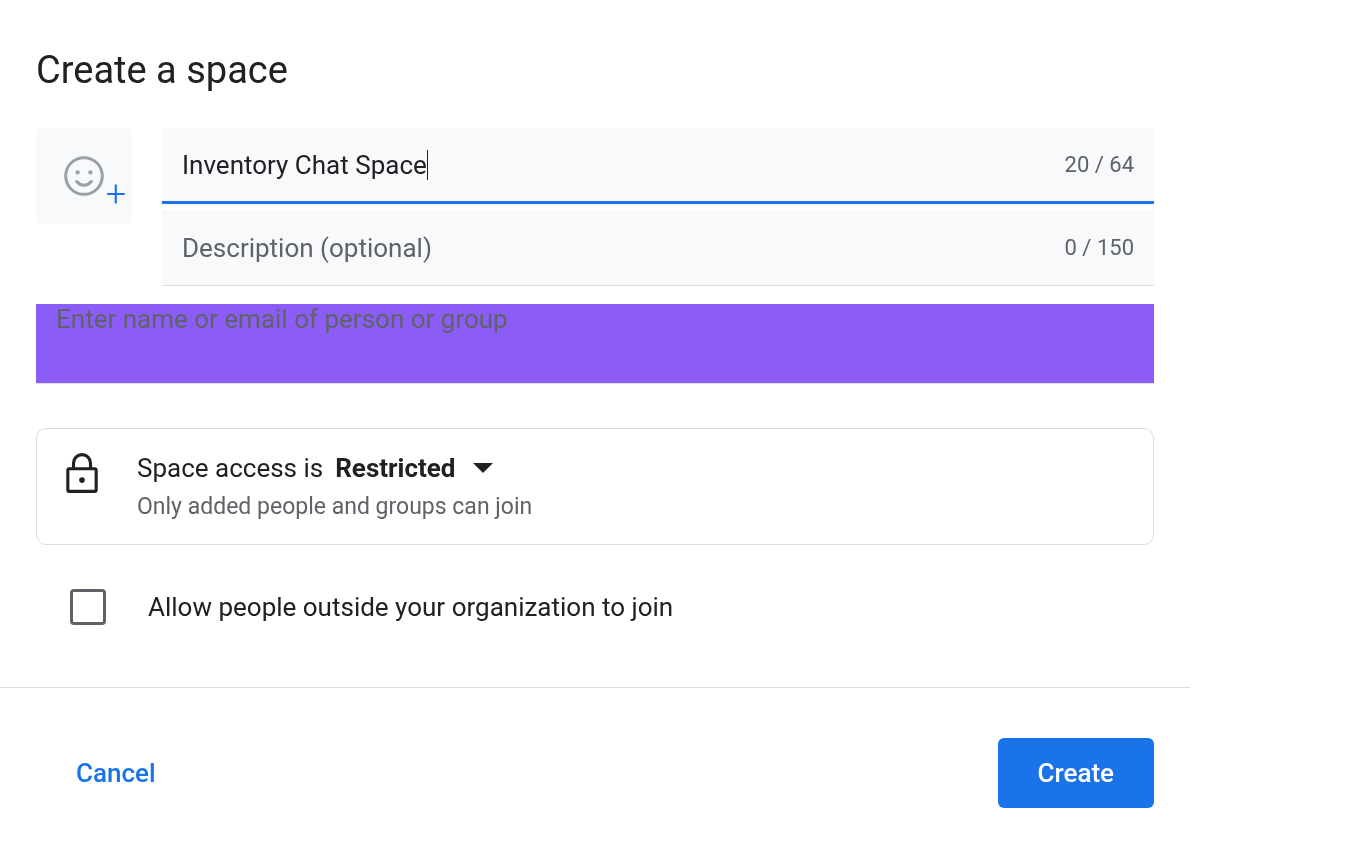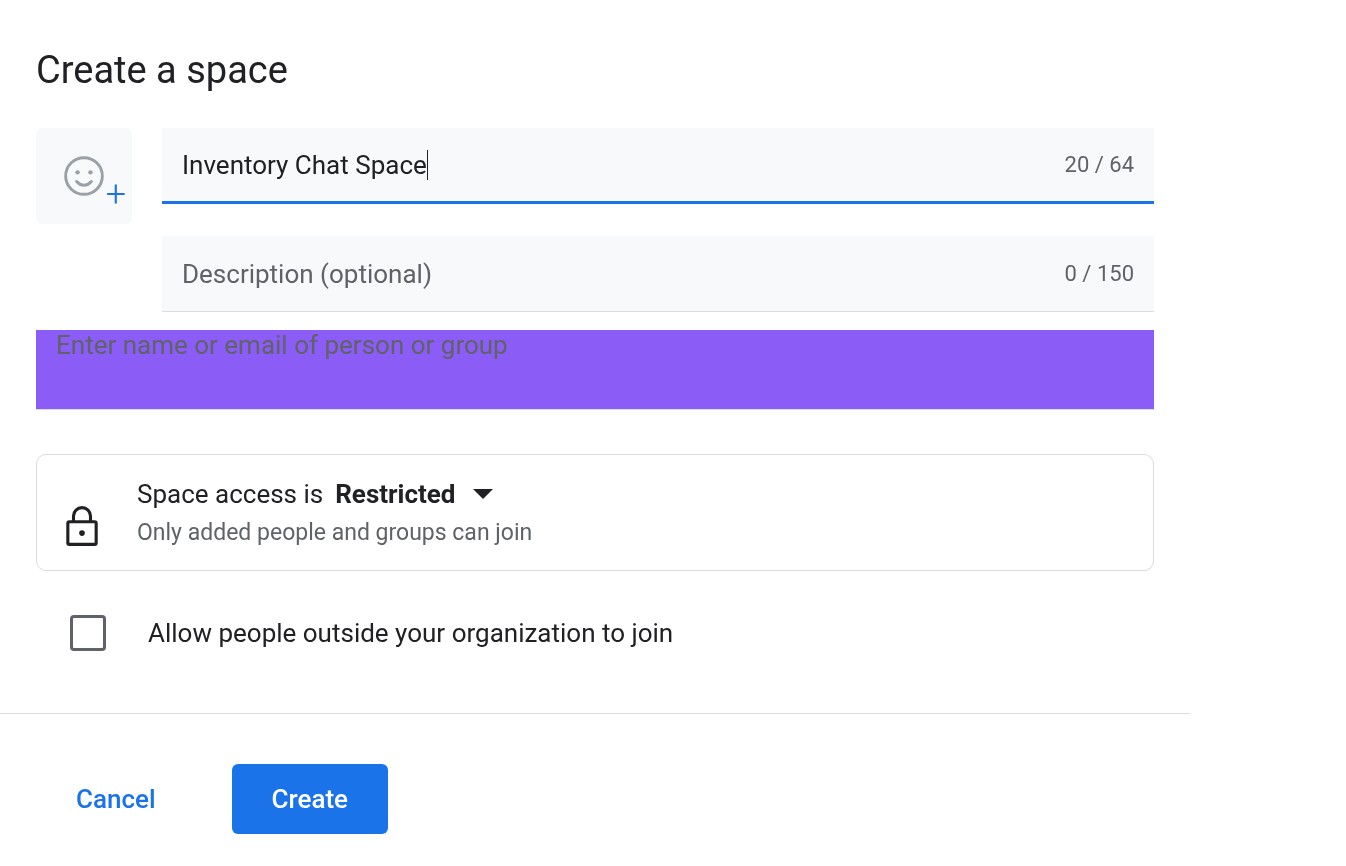--- a/index.html
+++ b/index.html
@@ -50,21 +50,21 @@
       right: 6px;
       color: #1a73e8;
       font-size: 36px;
       font-weight: 300;
       line-height: 1;
     }
     .fields-col {
       flex: 1;
       display: flex;
       flex-direction: column;
-      gap: 32px;
+      gap: 6px;
     }
     .text-field {
       background: #f8f9fa;
       border: none;
       border-bottom: 1px solid #dadce0;
       height: 76px;
       display: flex;
       align-items: center;
       padding: 0 20px;
       position: relative;
@@ -119,21 +119,21 @@
     }
     .people-field input::placeholder {
       color: #5f6368;
     }
     .access-card {
       margin-top: 44px;
       border: 1px solid #dadce0;
       border-radius: 10px;
       padding: 24px 28px;
       display: flex;
-      align-items: flex-end;
+      align-items: flex-start;
       gap: 38px;
     }
     .lock-icon-svg {
       width: 34px;
       height: 40px;
       flex-shrink: 0;
     }
     .access-text {
       display: flex;
       flex-direction: column;
@@ -181,21 +181,21 @@
     }
     .divider {
       margin-top: 62px;
       border: none;
       border-top: 1px solid #dadce0;
       margin-left: -36px;
       margin-right: -36px;
     }
     .button-row {
       display: flex;
-      justify-content: flex-start;
+      justify-content: space-between;
       gap: 36px;
       padding: 50px 0 40px 0;
     }
     .btn {
       height: 70px;
       padding: 0 40px;
       border-radius: 6px;
       font-size: 26px;
       font-weight: 500;
       border: none;

